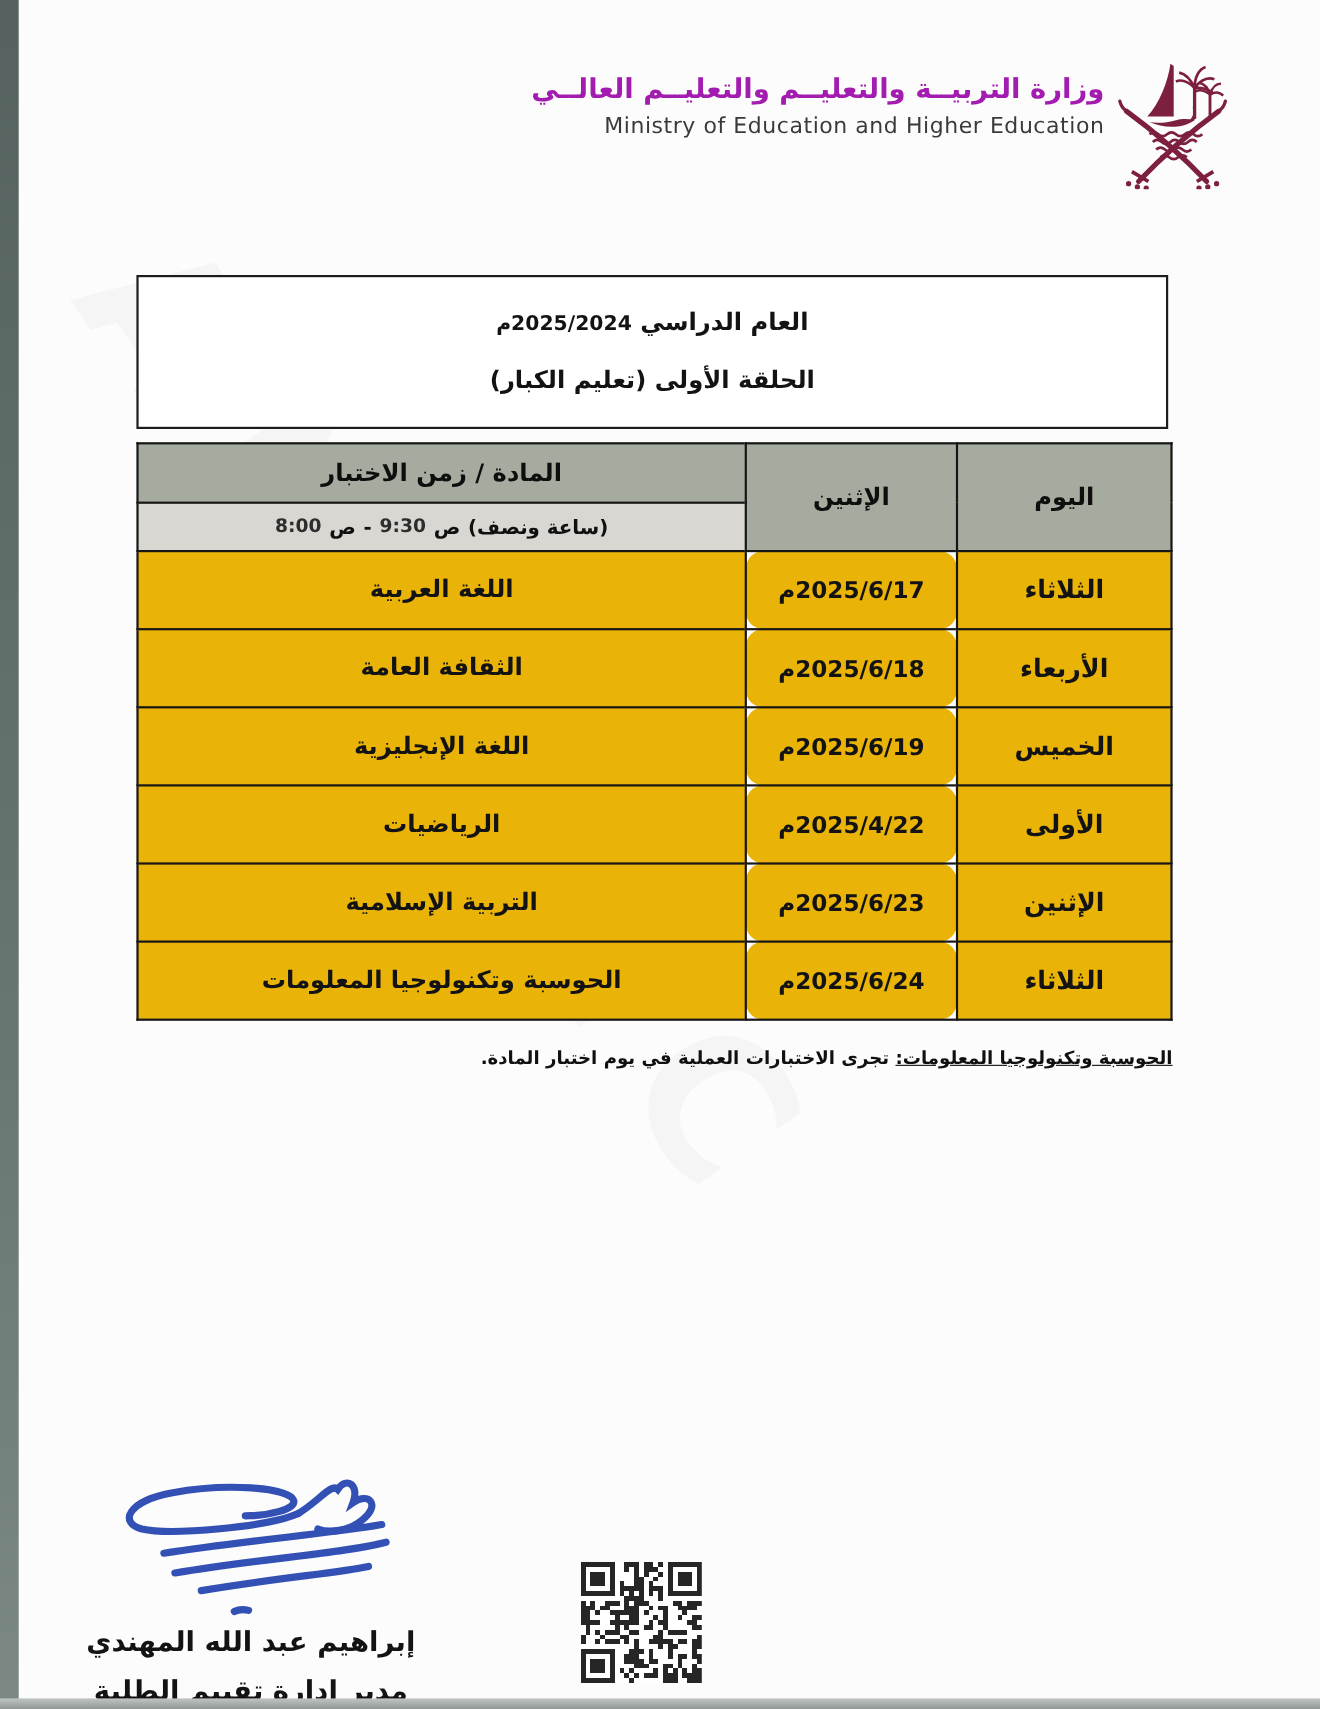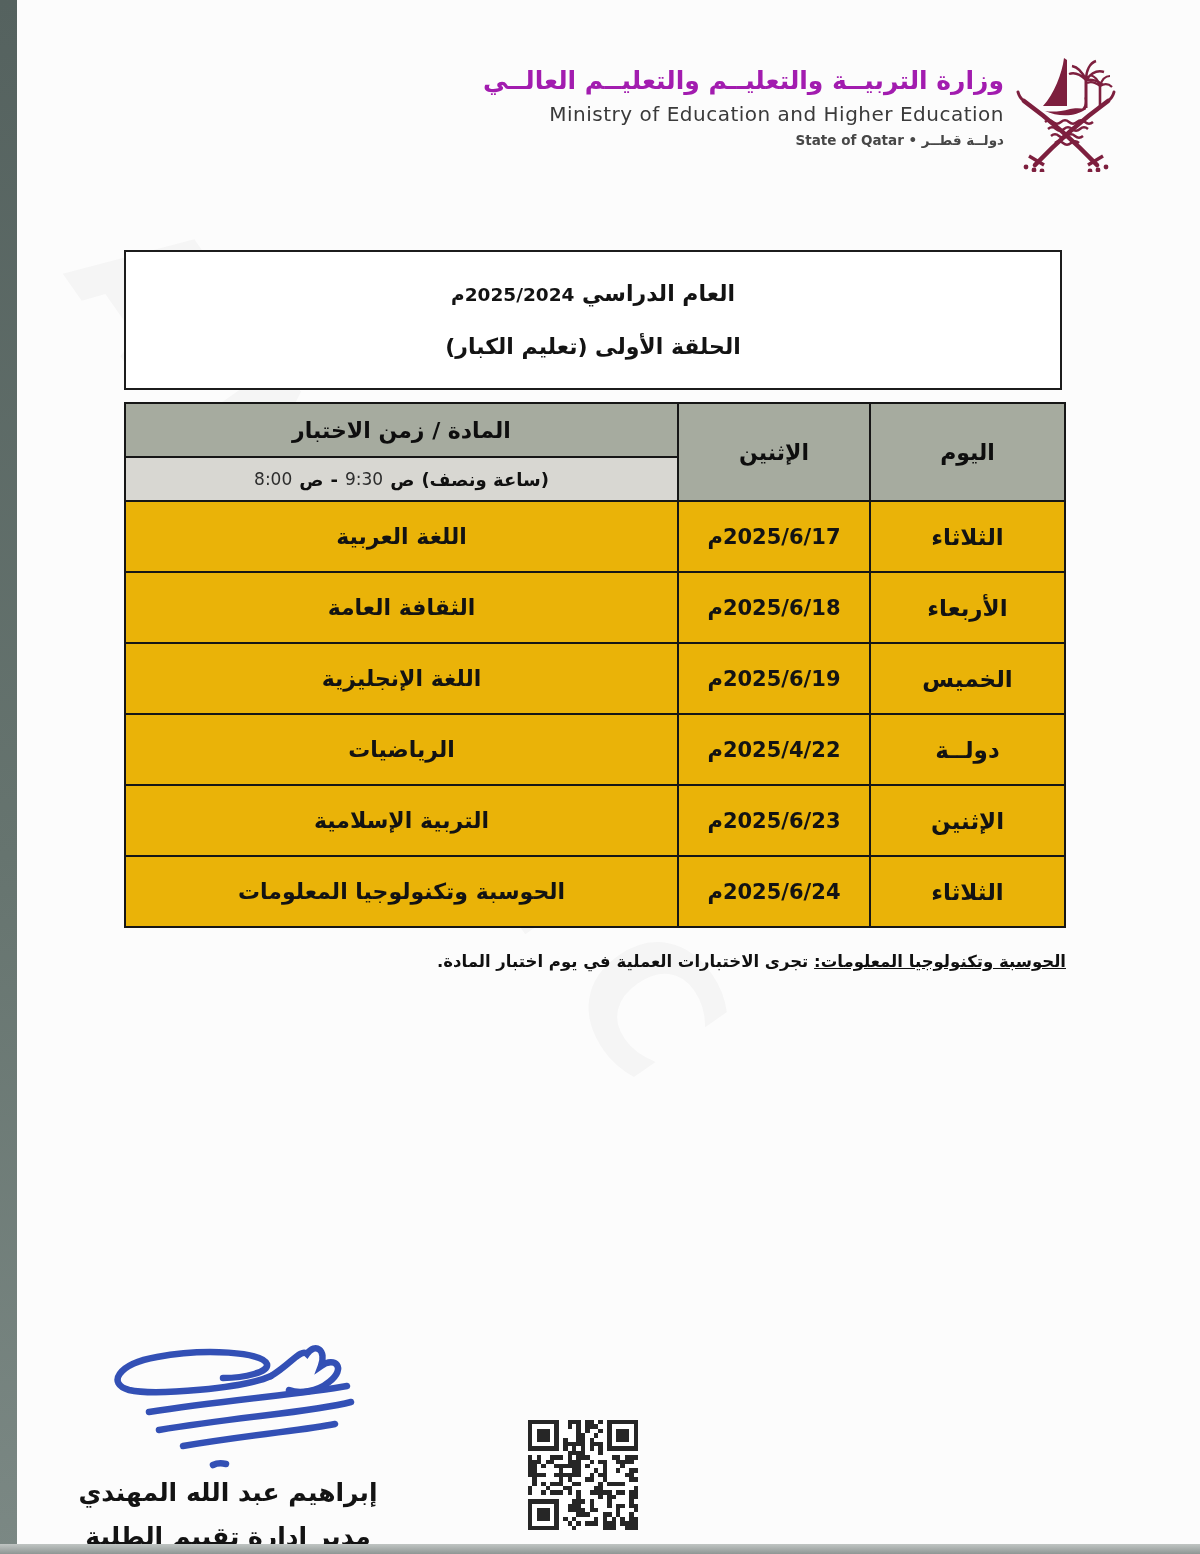--- a/index.html
+++ b/index.html
@@ -54,25 +54,25 @@
     background:#fff; z-index:1;
   }
   .exam-table th, .exam-table td {
     border: 2.5px solid #161616; text-align:center; vertical-align:middle; padding:0;
   }
   .exam-table thead th { background:#a6ab9f; font-size:22px; font-weight:bold; color:#0e0e0e; }
   .exam-table .h-label { height:54px; }
   .exam-table .time-cell { background:#d8d7d2; height:44px; }
   .time-wrap { display:flex; direction:ltr; justify-content:center; align-items:center; gap:7px; }
   .time-wrap span { display:inline-block; }
-  .time-wrap .t-num { font-size:17px; font-weight:normal; color:#2d2d2d; }
+  .time-wrap .t-num { font-size:17px; font-weight:bold; color:#2d2d2d; }
   .time-wrap .t-ar { font-size:18px; font-weight:bold; color:#101010; }
   .exam-table tbody td { height:71px; background:#eab308; }
   .day-cell { font-size:23px; font-weight:bold; }
-  .date-cell { font-size:21px; font-weight:bold; }
+  .date-cell { font-size:21px; font-weight:bold;border-radius:16px; }
   .subject-cell { font-size:22px; font-weight:bold; }
   
   .footnote {
     position:absolute; right:134px; top:952px; direction:rtl;
     font-size:16.5px; font-weight:bold; color:#101010; z-index:1; white-space:nowrap;
   }
   .footnote .u { text-decoration:underline; }
   
   .signature-svg { position:absolute; left:95px; top:1338px; z-index:1; }
   .signer-name {
@@ -120,21 +120,20 @@
       <circle cx="90" cy="117" r="2.4" stroke="none"></circle>
         <circle cx="82" cy="120" r="2.4" stroke="none"></circle>
         <circle cx="74" cy="121" r="2.4" stroke="none"></circle>
     </g>
   </svg>
 </div>
 
 <div class="brand-text">
   <div class="ar">وزارة التربيــة والتعليــم والتعليــم العالــي</div>
   <div class="en">Ministry of Education and Higher Education</div>
-  <div class="state">دولــة قطــر • State of Qatar</div>
 </div>
 
 <div class="title-box">
   <div class="l2">
     <span>العام الدراسي</span>
     <span class="digits">2025/2024م</span>
   </div>
   <div class="l3">الحلقة الأولى (تعليم الكبار)</div>
 </div>
 
@@ -173,21 +172,21 @@
       <td class="day-cell">الأربعاء</td>
       <td class="date-cell">2025/6/18م</td>
       <td class="subject-cell">الثقافة العامة</td>
     </tr>
     <tr>
       <td class="day-cell">الخميس</td>
       <td class="date-cell">2025/6/19م</td>
       <td class="subject-cell">اللغة الإنجليزية</td>
     </tr>
     <tr>
-      <td class="day-cell">دولــة</td>
+      <td class="day-cell">الأولى</td>
       <td class="date-cell">2025/4/22م</td>
       <td class="subject-cell">الرياضيات</td>
     </tr>
     <tr>
       <td class="day-cell">الإثنين</td>
       <td class="date-cell">2025/6/23م</td>
       <td class="subject-cell">التربية الإسلامية</td>
     </tr>
     <tr>
       <td class="day-cell">الثلاثاء</td>

